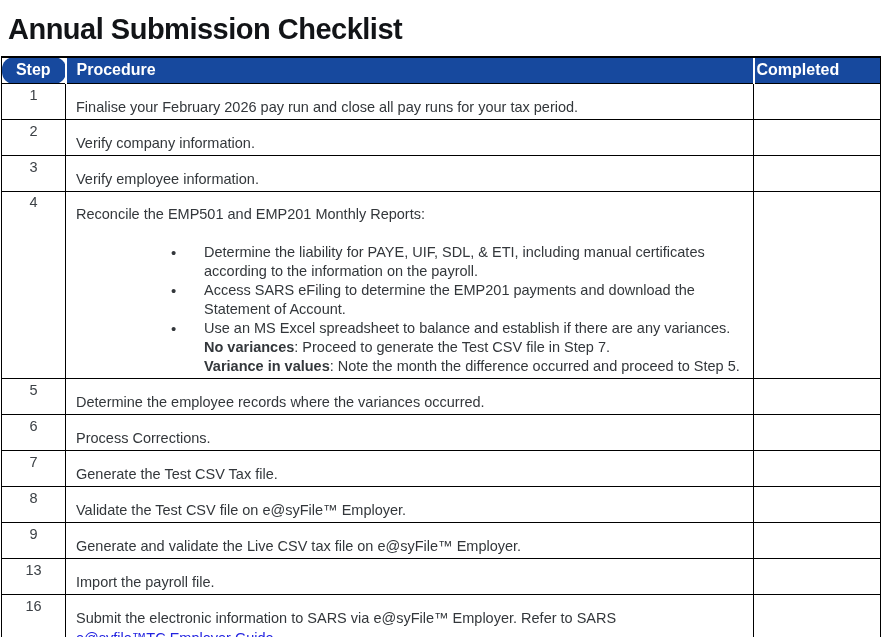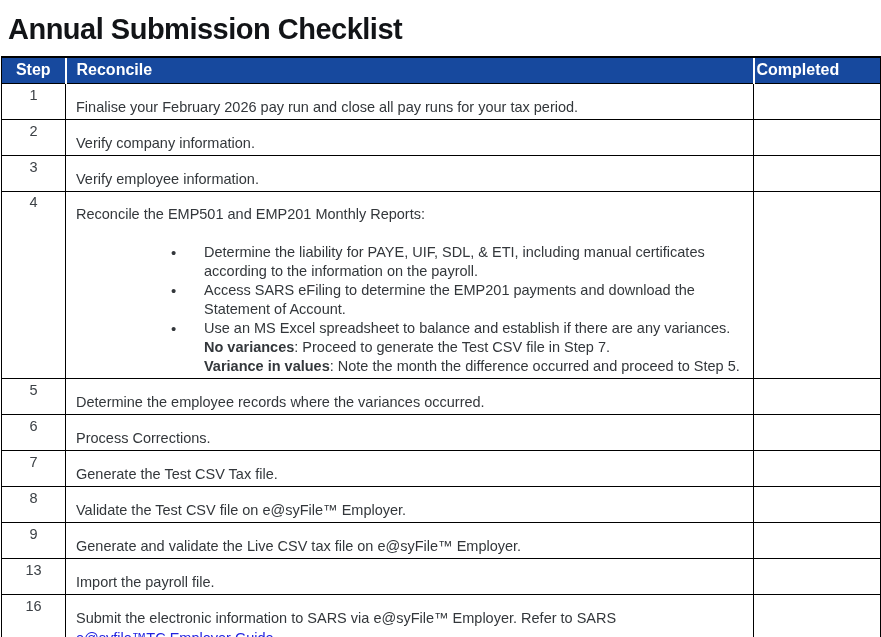--- a/index.html
+++ b/index.html
@@ -34,21 +34,21 @@
 
   thead th {
     background: #17499e;
     color: #ffffff;
     font-size: 16px;
     font-weight: bold;
     text-align: left;
     padding: 3px 10px 4px 10px;
     border-top: 2px solid #000;
   }
-  thead th.step-h   { text-align: center; padding: 3px 2px 4px; }
+  thead th.step-h   { text-align: center; padding: 3px 2px 4px; border-radius: 12px; }
   thead th.done-h   { text-align: left; padding: 3px 2px 4px; }
   thead th + th     { border-left: 2px solid #ffffff; }
 
   td {
     font-size: 14.5px;
     line-height: 20px;
     vertical-align: top;
     padding: 13px 8px 2px 10px;
   }
   td.step {
@@ -92,21 +92,21 @@
 
 <table class="checklist">
   <colgroup>
     <col class="c-step">
       <col class="c-proc">
       <col class="c-done">
   </colgroup>
   <thead>
     <tr>
       <th class="step-h">Step</th>
-      <th>Reconcile</th>
+      <th>Procedure</th>
       <th class="done-h">Completed</th>
     </tr>
   </thead>
   <tbody>
 
     <tr>
       <td class="step">1</td>
       <td><span>Finalise your February 2026 pay run and close all pay runs for your tax period.</span></td>
       <td class="done"></td>
     </tr>

